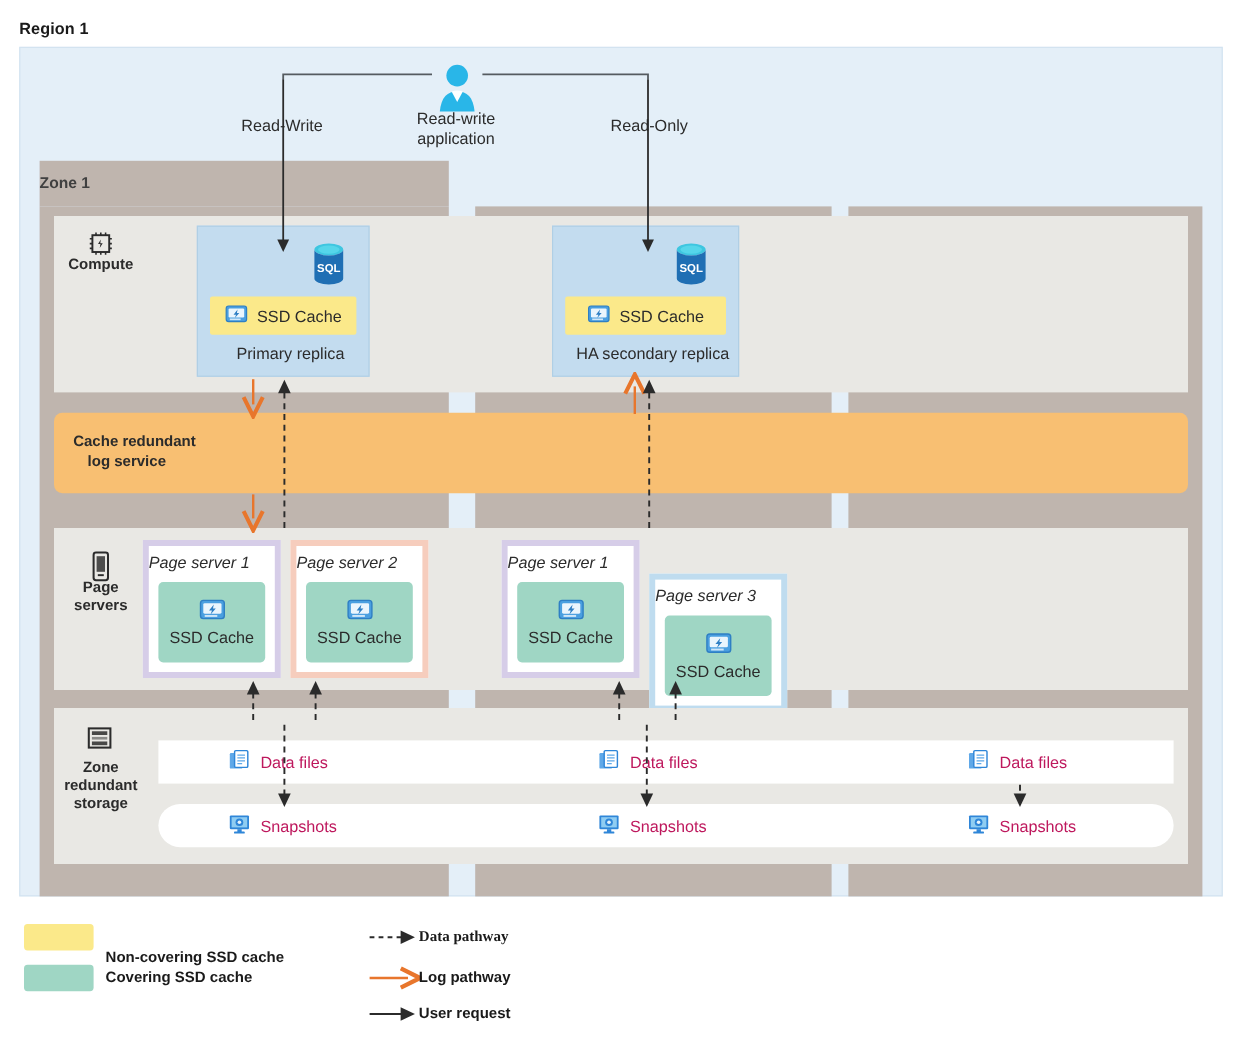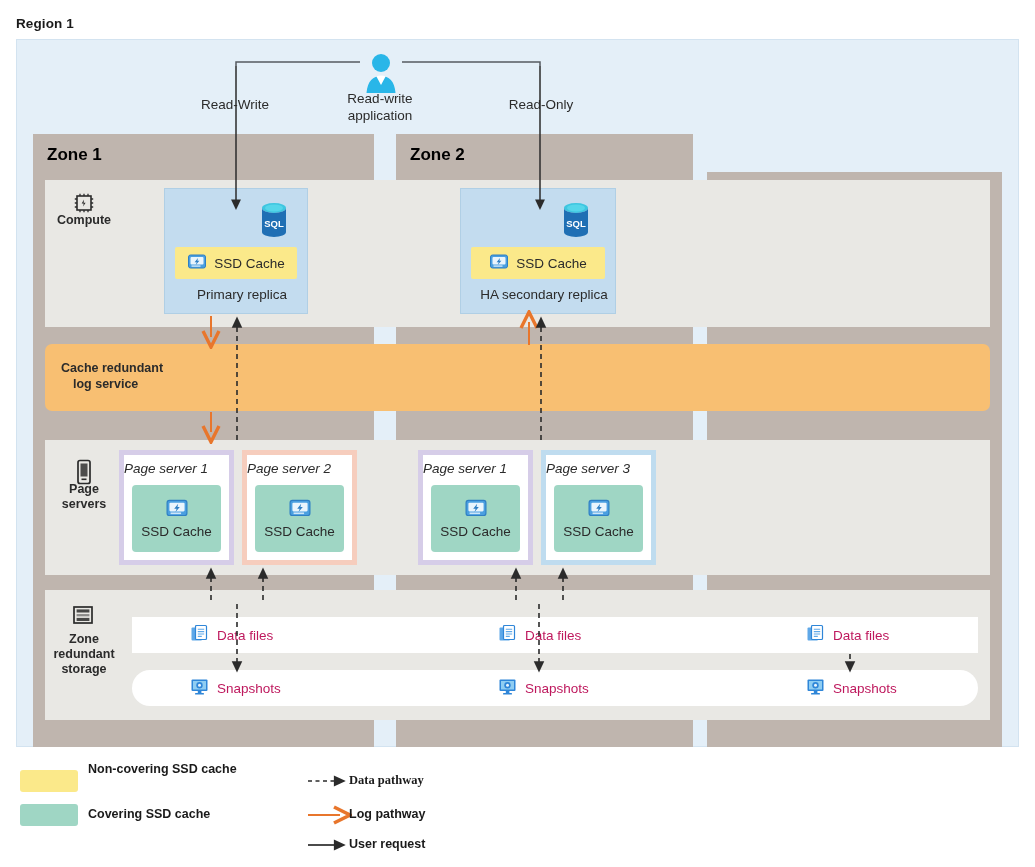--- a/index.html
+++ b/index.html
@@ -39,22 +39,22 @@
   #lbl-readwrite-app{ left:324px; top:90px; width:112px; }
   #lbl-readwrite{ left:186px; top:96px; width:98px; }
   #lbl-readonly{ left:492px; top:96px; width:98px; }
 
   
   .zone-bar{
     height:38px; background:#bfb5ae;
     top:134px;
   }
   .zone-bar .zone-txt{
-    position:absolute; left:14px; top:11px;
-    font-size:17px; font-weight:bold; color:#000000;
+    position:absolute; left:0; top:11px;
+    font-size:13px; font-weight:bold; color:#404040;
   }
   #zone-bar-1{ left:33px; width:341px; }
   #zone-bar-2{ left:396px; width:297px; }
   #zone-bar-3{ left:707px; width:295px; }
 
   
   .zone-body{ top:172px; height:575px; background:#bfb5ae; }
   #zone-body-1{ left:33px; width:341px; }
   #zone-body-2{ left:396px; width:297px; }
   #zone-body-3{ left:707px; width:295px; }
@@ -106,21 +106,21 @@
     font-size:12.5px; font-weight:bold; color:#2b2b2b; line-height:16px;
   }
   #log-band-label .l2{ display:block; padding-left:12px; }
 
   
   .ps-outer{
     position:absolute; top:450px; width:115px; height:115px;
     border:5px solid #d6cde8; background:#ffffff; box-sizing:border-box;
   }
   .ps-outer.tone-peach{ border-color:#f6cdbd; }
-  .ps-outer.tone-blue{ border-color:#bfdcef; }
+  .ps-outer.tone-blue{ border-color:#bfdcef;margin-top:28px; }
   .ps-title{
     position:absolute; left:0; right:16px; top:6px; 
     font-size:13.5px; color:#2b2b2b;font-style:italic;
   }
   .ps-cache{
     position:absolute; left:8px; right:8px; top:30px; bottom:8px;
     background:#9fd6c4; border-radius:4px;
     display:flex; flex-direction:column; align-items:center; justify-content:center; gap:2px;
     font-size:13.5px; color:#2b2b2b;
   }
@@ -147,40 +147,37 @@
 
   
   #wires{ left:0; top:0; width:1035px; height:867px; pointer-events:none; }
 
   
   #legend{ left:16px; top:762px; width:1003px; height:100px; }
   .lg-swatch{ position:absolute; width:58px; height:22px; border-radius:3px; }
   #sw-noncover{ left:4px; top:8px; background:#fbe98a; }
   #sw-cover{ left:4px; top:42px; background:#9fd6c4; }
   .lg-text{ position:absolute; font-size:12.5px; font-weight:bold; color:#1a1a1a; }
-  #lg-noncover{ left:72px; top:0; }
+  #lg-noncover{ left:72px; top:29px; }
   #lg-cover{ left:72px; top:45px; }
   #lg-data{ left:333px; top:11px;font-family:Liberation Serif, serif; }
   #lg-log{ left:333px; top:45px; }
   #lg-user{ left:333px; top:75px; }
 </style>
 </head>
 <body>
 
 <div id="canvas">
 
   <div class="abs" id="region-title">Region 1</div>
 
   <div class="abs" id="region-panel"></div>
 
   <div class="abs zone-bar" id="zone-bar-1">
     <span class="zone-txt">Zone 1</span>
-  </div>
-  <div class="abs zone-bar" id="zone-bar-2">
-    <span class="zone-txt">Zone 2</span>
   </div>
 
   <div class="abs zone-body" id="zone-body-1"></div>
   <div class="abs zone-body" id="zone-body-2"></div>
   <div class="abs zone-body" id="zone-body-3"></div>
 
   <div class="abs row-panel" id="row-compute"></div>
 
   <div class="abs row-icon" id="icon-compute">
     <svg width="22" height="22" viewBox="0 0 22 22">

